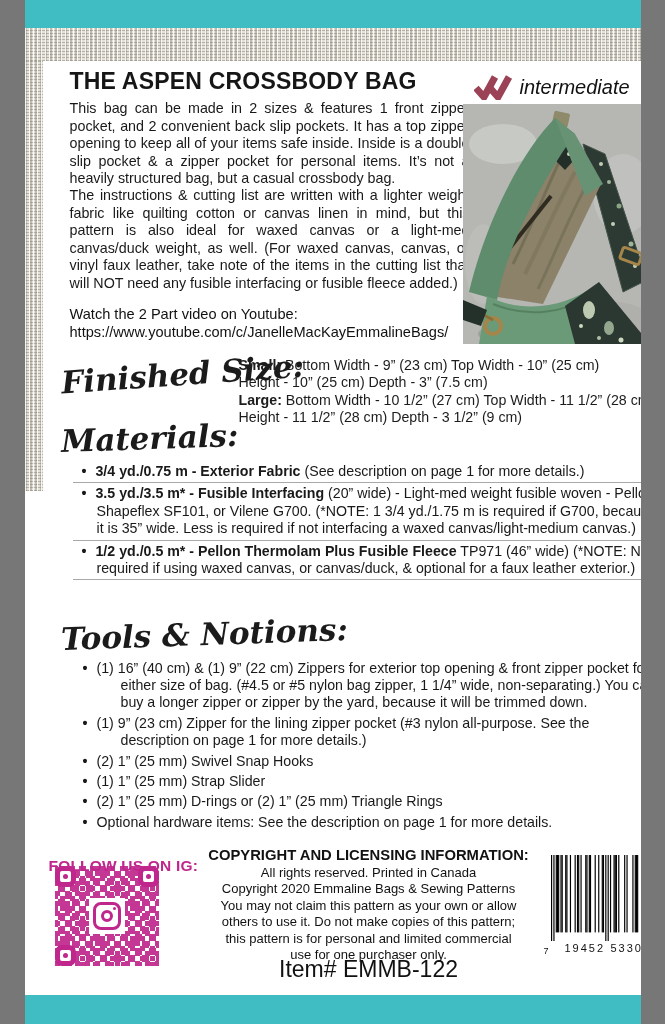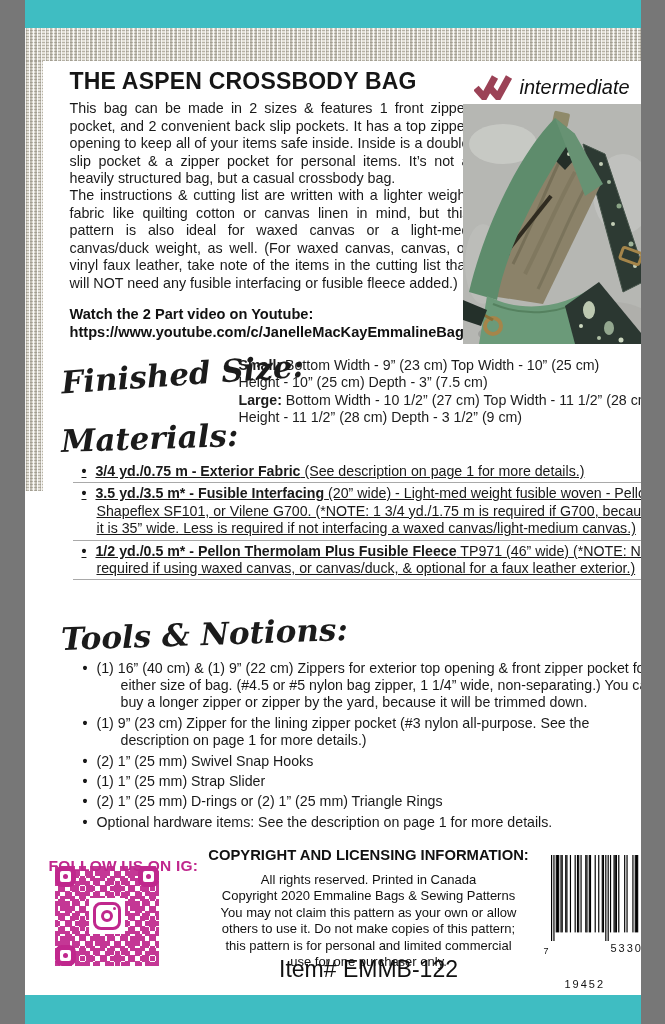--- a/index.html
+++ b/index.html
@@ -18,35 +18,35 @@
   .linen-left{top:61px;left:0;width:18px;height:430px;}
   .linen-right{top:61px;left:637px;width:28px;height:462px;}
 
   
   .title{position:absolute;left:45px;top:68px;font-size:23px;font-weight:700;letter-spacing:.2px;color:#161616;}
   .skill{position:absolute;left:449px;top:74px;display:flex;align-items:center;gap:6px;}
   .skill svg{display:block;}
   .skill-label{font-style:italic;font-size:20px;color:#111;text-align:right;}
   .para{position:absolute;left:45px;width:400px;font-size:14.3px;line-height:17.6px;text-align:justify;color:#191919;}
   .p1{top:100px;} .p2{top:187px;}
-  .video{position:absolute;left:45px;font-weight:700;font-size:14.6px;color:#111;}
+  .video{position:absolute;left:45px;font-weight:400;font-size:14.6px;color:#111;}
   .video-label{top:306px;} .video-url{top:324px;}
 
   .script-h{position:absolute;font-family:"DejaVu Serif",serif;font-style:italic;font-weight:700;
             color:#1b1b1b;white-space:nowrap;}
   .fs-h{left:36px;top:356px;font-size:31px;transform:rotate(-4deg);}
   .mat-h{left:36px;top:420px;font-size:31px;transform:rotate(-2deg);}
   .tools-h{left:36px;top:616px;font-size:31px;transform:rotate(-2deg);}
 
   .fs-details{position:absolute;left:214px;top:357px;width:446px;font-size:14.2px;line-height:17.4px;}
   .fs-details b{font-weight:700;}
 
   ul.plist{position:absolute;margin:0;padding:0;list-style:none;font-size:14.2px;line-height:17.4px;color:#191919;}
   .mat-list{left:48px;top:461px;width:592px;}
-  .mat-list li{padding:2px 4px 2px 24px;text-indent:-15px;text-decoration:underline;}
+  .mat-list li{padding:2px 4px 2px 24px;text-indent:-15px;}
   .mat-list li.sep{border-bottom:1px solid #a9a9a9;}
   .tools-list{left:48px;top:658px;width:586px;}
   .tools-list li{padding:1.5px 0 1.5px 48px;text-indent:-38px;}
   ul.plist li::before{content:"•";font-weight:700;margin-right:9px;}
   .bld{font-weight:700;}
 
   
   .follow{position:absolute;left:24px;top:845px;font-size:15.5px;font-weight:700;color:#C0278D;letter-spacing:.2px;margin-top:12px;}
   .qr{position:absolute;left:30px;top:866px;width:104px;height:100px;}
   .qr-dots{position:absolute;inset:0;
@@ -56,29 +56,29 @@
     opacity:.92;}
   .finder{position:absolute;width:21px;height:21px;border:5px solid #C0278D;border-radius:7px;background:#fff;box-sizing:border-box;}
   .finder::after{content:"";position:absolute;left:3px;top:3px;width:5px;height:5px;border-radius:50%;background:#C0278D;}
   .f-tl{left:0;top:0;} .f-tr{right:0;top:0;} .f-bl{left:0;bottom:0;}
   .qr-center{position:absolute;left:34px;top:32px;width:36px;height:36px;background:#fff;display:flex;align-items:center;justify-content:center;}
   .ig{width:28px;height:28px;border:3px solid #C0278D;border-radius:8px;position:relative;box-sizing:border-box;}
   .ig::before{content:"";position:absolute;left:5px;top:5px;width:12px;height:12px;border:3px solid #C0278D;border-radius:50%;box-sizing:border-box;}
   .ig::after{content:"";position:absolute;right:2px;top:2px;width:3px;height:3px;border-radius:50%;background:#C0278D;}
 
   .copyright{position:absolute;left:163px;top:847px;width:362px;text-align:center;color:#111;}
-  .cr-head{font-weight:700;font-size:14.8px;margin-bottom:9px;}
+  .cr-head{font-weight:700;font-size:14.8px;margin-bottom:2px;}
   .cr-line{font-size:13px;line-height:16.4px;}
   .item-no{position:absolute;left:163px;top:956px;width:362px;text-align:center;font-size:23px;color:#111;}
 
   .barcode{position:absolute;left:518px;top:850px;width:128px;height:112px;background:#fff;}
   .barcode svg{position:absolute;left:8px;top:5px;}
   .bc-digits{position:absolute;left:0;top:92px;width:128px;height:16px;font-size:11px;color:#111;}
   .bc-d{position:absolute;top:0;}
-  .bc-7{left:1px;font-size:9px;top:4px;} .bc-g1{left:22px;letter-spacing:2px;margin-top:36px;}
+  .bc-7{left:1px;font-size:9px;top:4px;} .bc-g1{left:22px;letter-spacing:2px;}
   .bc-g2{left:68px;letter-spacing:2px;} .bc-0{left:119px;font-size:9px;top:4px;}
 
   
   .photo{position:absolute;left:438px;top:104px;width:187px;height:240px;background:#fff;}
   .photo svg{display:block;}
 </style>
 </head>
 <body>
 
 <div class="stage">

